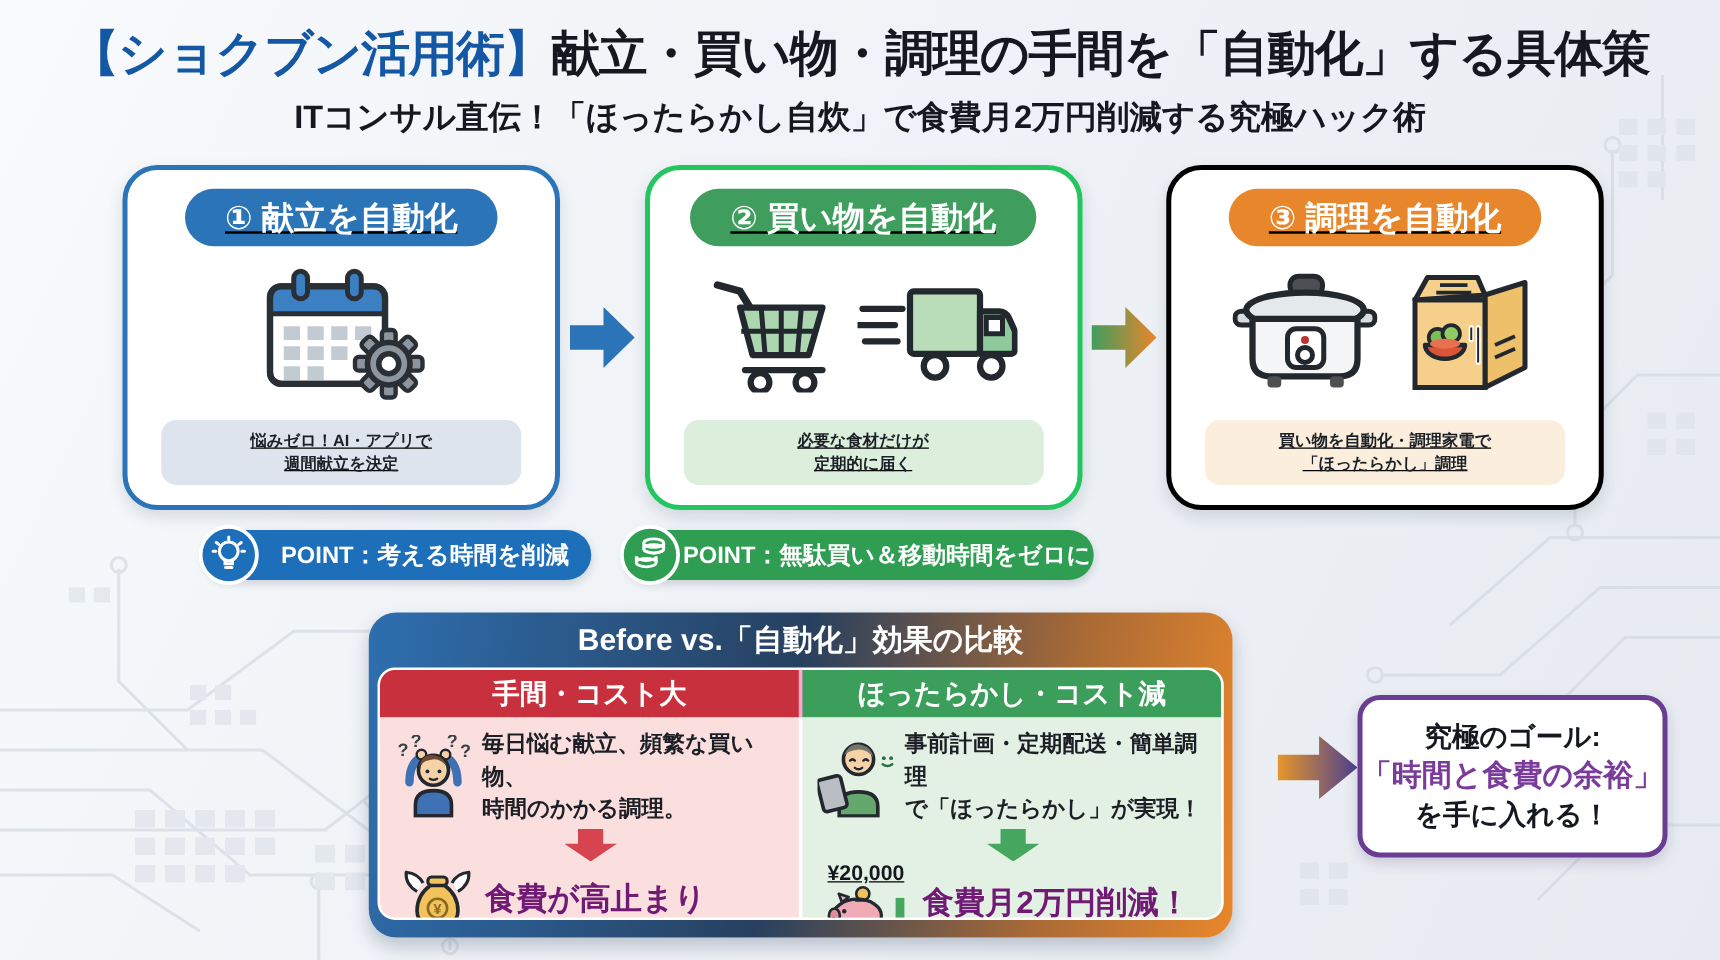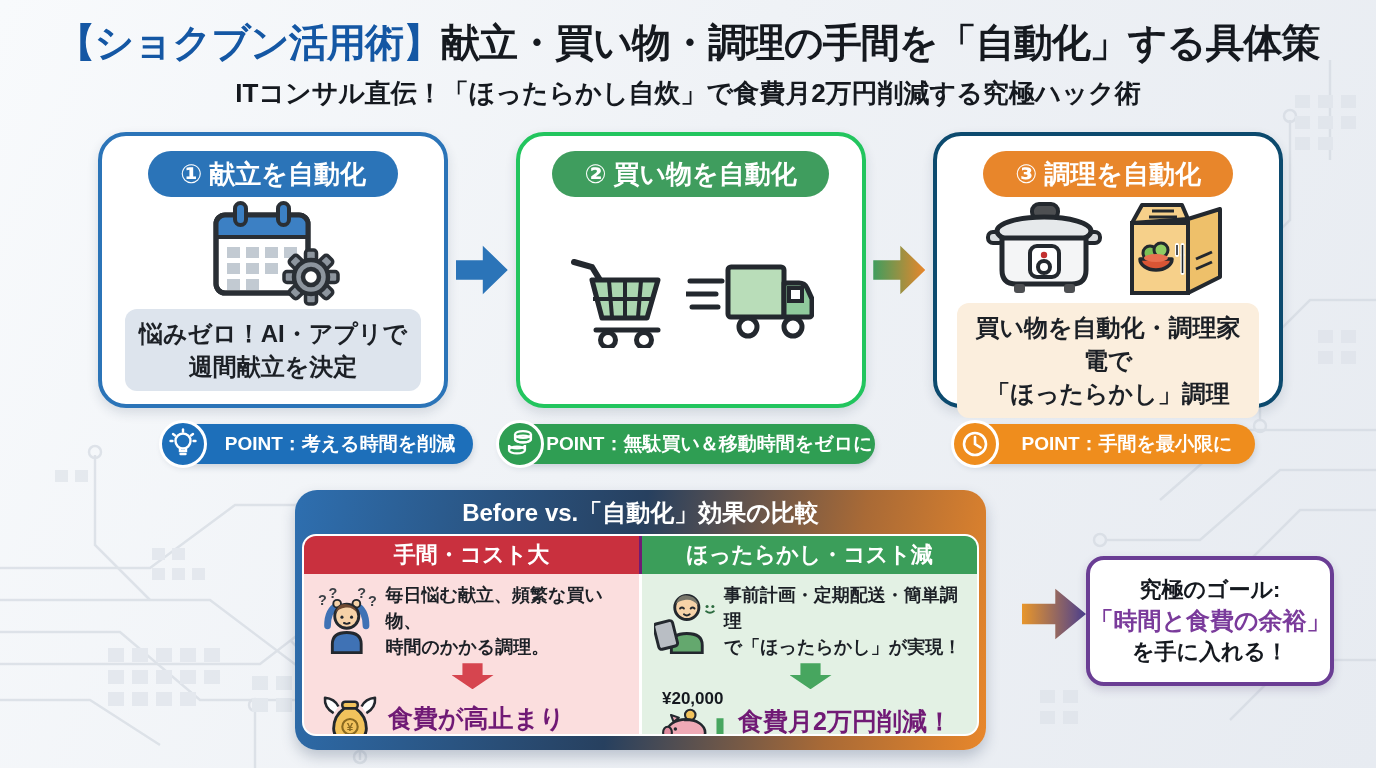--- a/index.html
+++ b/index.html
@@ -14,32 +14,32 @@
   
   .title{position:absolute;top:16px;left:0;width:100%;text-align:center;
     font-size:39px;font-weight:900;letter-spacing:-1px;color:#15191f;white-space:nowrap;}
   .title .hl{color:#1457a4;}
   .subtitle{position:absolute;top:76px;left:0;width:100%;text-align:center;
     font-size:26px;font-weight:800;color:#15191f;white-space:nowrap;}
 
   
   .cards-row{position:absolute;left:98px;top:132px;width:1185px;height:276px;display:flex;align-items:center;}
   .card{width:350px;height:276px;box-sizing:border-box;background:#fff;border-radius:28px;
-    display:flex;flex-direction:column;align-items:center;box-shadow:0 5px 12px rgba(30,50,80,.14);}
+    display:flex;flex-direction:column;align-items:center;box-shadow:0 5px 12px rgba(30,50,80,.14);text-decoration:underline;}
   .card.c1{border:4px solid #2b74b8;}
   .card.c2{border:4px solid #22c55e;}
-  .card.c3{border:4px solid #0c4a6e;}
+  .card.c3{border:4px solid #000000;}
   .card-header{margin-top:15px;height:46px;line-height:46px;border-radius:24px;padding:0 32px;
     color:#fff;font-size:26px;font-weight:800;white-space:nowrap;}
   .c1 .card-header{background:#2b74b8;}
   .c2 .card-header{background:#3f9d5e;}
   .c3 .card-header{background:#e8862b;}
   .card-icons{flex:1;display:flex;align-items:center;justify-content:center;gap:18px;}
   .card-desc{margin:0 20px 16px;border-radius:12px;padding:8px 14px;min-width:260px;
-    font-size:24px;font-weight:800;text-align:center;line-height:1.38;color:#1c2averify026;color:#1c2026;}
+    font-size:13px;font-weight:800;text-align:center;line-height:1.38;color:#1c2averify026;color:#1c2026;}
   .c1 .card-desc{background:#dde4ed;}
   .c2 .card-desc{background:#dcefdd;}
   .c3 .card-desc{background:#fbeedd;}
   .arrow-slot{flex:1;display:flex;align-items:center;justify-content:center;}
   .flow-arrow{width:52px;height:58px;
     clip-path:polygon(0 33%,52% 33%,52% 8%,100% 50%,52% 92%,52% 67%,0 67%);}
   .flow-arrow.a1{background:#2b74b8;}
   .flow-arrow.a2{background:linear-gradient(90deg,#3f9d5e,#e8862b);}
 
   
@@ -57,36 +57,36 @@
 
   
   .comparison{position:absolute;left:295px;top:490px;width:691px;height:260px;box-sizing:border-box;
     border-radius:22px;background:linear-gradient(100deg,#2e6fb0 0%,#27405f 48%,#a96a36 78%,#e8872b 100%);
     box-shadow:0 7px 14px rgba(40,60,90,.25);}
   .comparison-title{height:44px;line-height:46px;text-align:center;color:#fff;font-size:24px;font-weight:800;}
   .comparison-inner{margin:0 7px 7px;height:202px;border-radius:14px;overflow:hidden;background:#fff;
     border:2px solid #fff;box-sizing:border-box;display:flex;flex-direction:column;}
   .col-headers{display:flex;height:38px;flex:none;}
   .col-header{flex:1;color:#fff;font-size:22px;font-weight:800;text-align:center;line-height:38px;}
-  .col-header.before{background:#c9303e;border-right:3px solid #701a75;}
+  .col-header.before{background:#c9303e;border-right:3px solid #f9a8d4;}
   .col-header.after{background:#3b9e5a;}
   .col-contents{display:flex;flex:1;}
   .col-content{flex:1;box-sizing:border-box;padding:8px 10px 6px 12px;display:flex;flex-direction:column;}
   .col-content.before{background:#fbdede;border-right:3px solid #fff;}
   .col-content.after{background:#e3f1e4;}
   .cc-row1{display:flex;align-items:center;gap:8px;}
   .cc-body{font-size:18px;font-weight:800;color:#1c2026;line-height:1.45;}
   .down-arrow{width:42px;height:26px;margin:3px auto 3px;
     clip-path:polygon(26% 0,74% 0,74% 45%,100% 45%,50% 100%,0 45%,26% 45%);}
   .down-arrow.red{background:#d6454f;}
   .down-arrow.green{background:#47a65f;}
   .cc-row3{display:flex;align-items:center;gap:10px;margin-left:6px;}
   .cc-result{font-size:25px;font-weight:900;color:#701a75;white-space:nowrap;}
   .amount-label{font-size:17px;font-weight:800;color:#15191f;line-height:1;margin:-2px 0 1px 2px;}
-  .piggy-wrap{display:flex;flex-direction:column;align-items:flex-start;}
+  .piggy-wrap{display:flex;flex-direction:column;align-items:flex-start;text-decoration:underline;}
   .piggy-line{display:flex;align-items:flex-end;gap:2px;}
   .mini-down-arrow{width:16px;height:32px;background:#47a65f;
     clip-path:polygon(28% 0,72% 0,72% 55%,100% 55%,50% 100%,0 55%,28% 55%);}
 
   
   .goal-arrow{position:absolute;left:1022px;top:584px;width:64px;height:60px;
     background:linear-gradient(90deg,#e8962b,#4b3f8f);
     clip-path:polygon(0 33%,52% 33%,52% 8%,100% 50%,52% 92%,52% 67%,0 67%);}
   .goal-box{position:absolute;left:1086px;top:556px;width:248px;height:130px;box-sizing:border-box;
     background:#fff;border:4px solid #6a3d94;border-radius:18px;display:flex;flex-direction:column;
@@ -245,20 +245,21 @@
           <line x1="4" y1="24" x2="36" y2="24" stroke="#23282e" stroke-width="5" stroke-linecap="round"></line>
           <line x1="0" y1="37" x2="30" y2="37" stroke="#23282e" stroke-width="5" stroke-linecap="round"></line>
           <line x1="6" y1="50" x2="32" y2="50" stroke="#23282e" stroke-width="5" stroke-linecap="round"></line>
           <rect x="42" y="10" width="56" height="50" rx="3" fill="#b9ddb9" stroke="#23282e" stroke-width="5"></rect>
           <path d="M98 26 h15 a9 9 0 0 1 8 5 l5 11 v15 a3 3 0 0 1 -3 3 h-25 z" fill="#8fca9c" stroke="#23282e" stroke-width="5" stroke-linejoin="round"></path>
           <rect x="103" y="31" width="13" height="13" fill="#ffffff" stroke="#23282e" stroke-width="4"></rect>
           <circle cx="62" cy="70" r="9" fill="#ffffff" stroke="#23282e" stroke-width="5"></circle>
           <circle cx="107" cy="70" r="9" fill="#ffffff" stroke="#23282e" stroke-width="5"></circle>
         </svg>
       </div>
+      <div class="card-desc"><span>必要な食材だけが</span><br><span>定期的に届く</span></div>
     </div>
 
     <div class="arrow-slot">
         <div class="flow-arrow a2"></div>
       </div>
 
     <div class="card c3">
       <div class="card-header">③ 調理を自動化</div>
       <div class="card-icons">
         <svg width="116" height="100" viewBox="0 0 116 100">
@@ -323,29 +324,20 @@
         <g stroke="#ffffff" stroke-width="2.2" fill="none">
           <ellipse cx="12" cy="22" rx="8" ry="3.4"></ellipse>
           <path d="M4 22 v-5 a8 3.4 0 0 0 16 0 v5"></path>
           <ellipse cx="18" cy="11" rx="8" ry="3.4"></ellipse>
           <path d="M10 11 v5 a8 3.4 0 0 0 16 0 v-5" transform="translate(0,-5)"></path>
           <ellipse cx="18" cy="6.5" rx="8" ry="3.4"></ellipse>
         </g>
       </svg>
     </span>
     <span>POINT：無駄買い＆移動時間をゼロに</span>
-  </div>
-  <div class="point-badge pb3">
-    <span class="point-icon">
-      <svg width="30" height="30" viewBox="0 0 30 30">
-        <circle cx="15" cy="15" r="11" stroke="#ffffff" stroke-width="2.6" fill="none"></circle>
-        <path d="M15 8 v7 l5.5 3.5" stroke="#ffffff" stroke-width="2.6" fill="none" stroke-linecap="round"></path>
-      </svg>
-    </span>
-    <span>POINT：手間を最小限に</span>
   </div>
 
   <div class="comparison">
     <div class="comparison-title">Before vs.「自動化」効果の比較</div>
     <div class="comparison-inner">
       <div class="col-headers">
         <div class="col-header before">手間・コスト大</div>
         <div class="col-header after">ほったらかし・コスト減</div>
       </div>
       <div class="col-contents">

